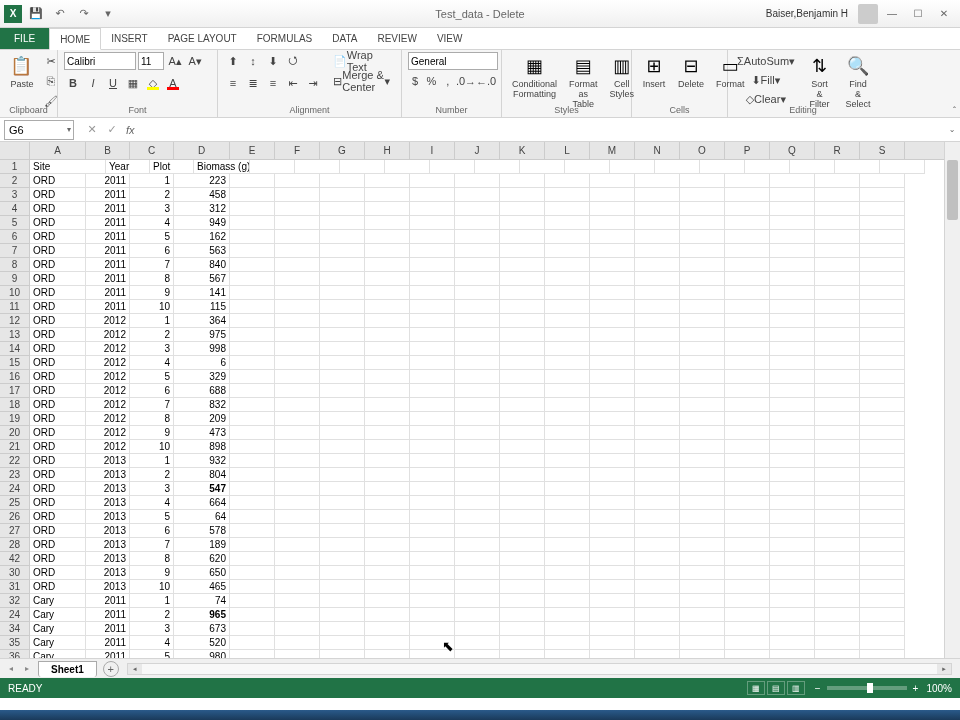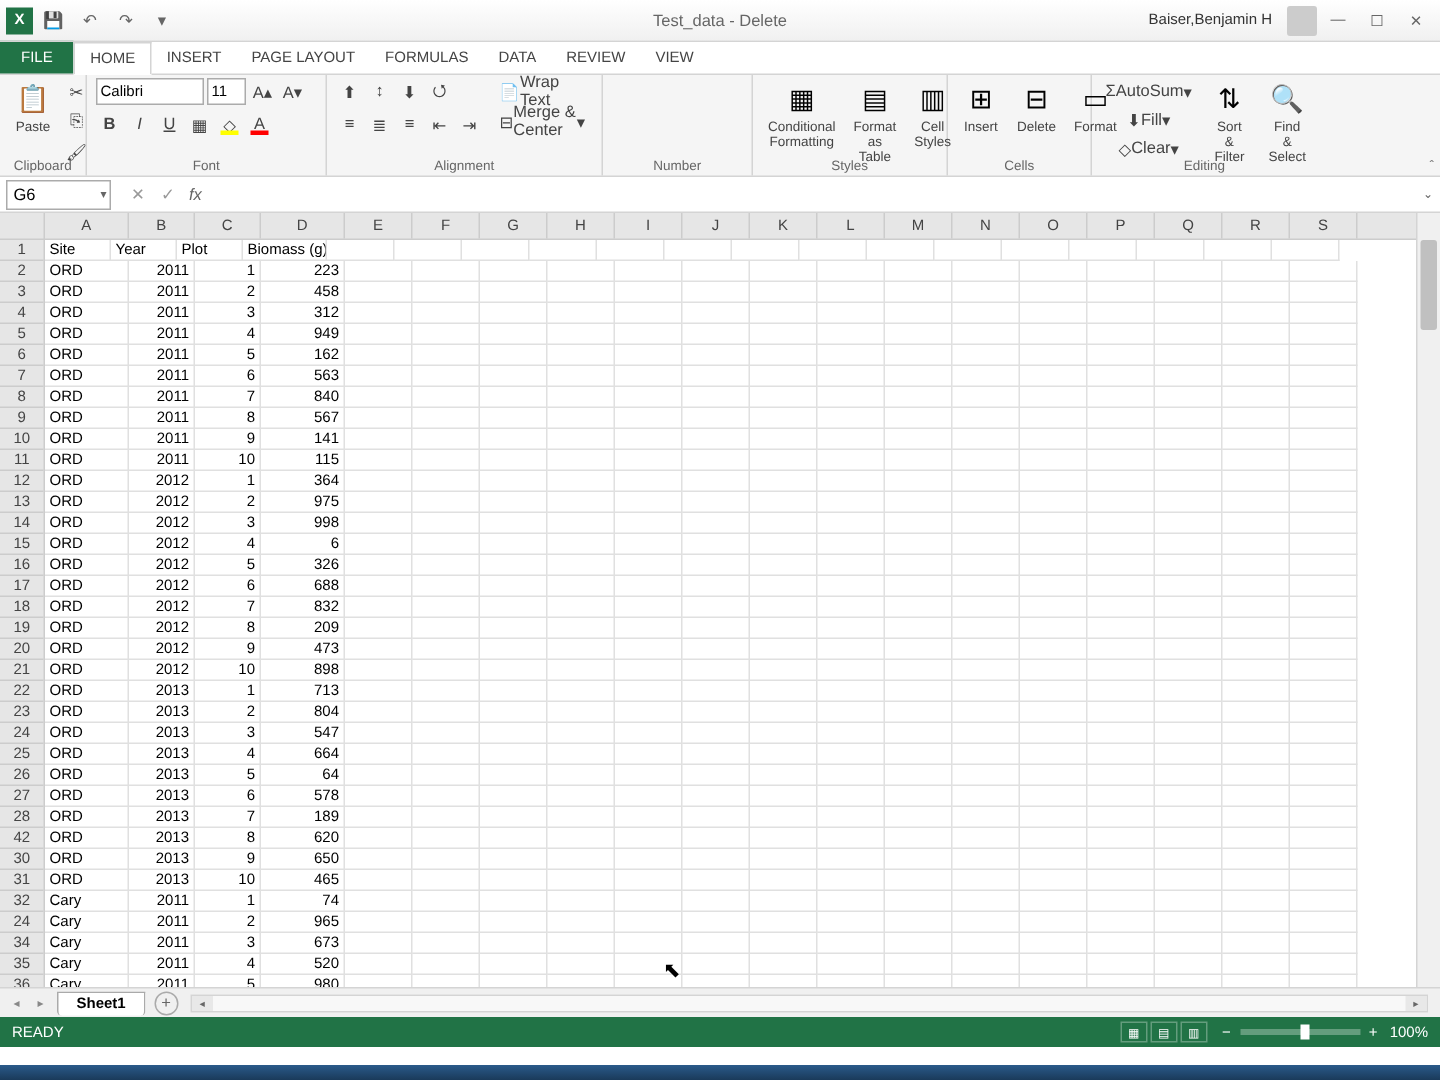--- a/index.html
+++ b/index.html
@@ -181,20 +181,30 @@
       </div>
       <div style="display:flex;flex-direction:column;gap:2px;font-size:9px">
         <div class="sm-btn" style="width:auto;padding:0 4px">📄 <span>Wrap Text</span></div>
         <div class="sm-btn" style="width:auto;padding:0 4px">⊟ <span>Merge &amp; Center</span> ▾</div>
       </div>
     </div>
     <div class="group-label">Alignment</div>
   </div>
 
   <div class="ribbon-group" style="width:100px">
+    <div style="display:flex;flex-direction:column;gap:2px;width:100%">
+      <input class="combo" style="width: 90px;" value="General">
+      <div class="small-row">
+        <div class="sm-btn">$</div>
+        <div class="sm-btn">%</div>
+        <div class="sm-btn">,</div>
+        <div class="sm-btn">.0→</div>
+        <div class="sm-btn">←.0</div>
+      </div>
+    </div>
     <div class="group-label">Number</div>
   </div>
 
   <div class="ribbon-group" style="width:130px">
     <div class="group-content">
       <div class="big-btn">
           <div class="big-btn-icon">▦</div>
           <div class="big-btn-label">Conditional Formatting</div>
         </div>
       <div class="big-btn">
@@ -315,21 +325,21 @@
       <div class="row-h">30</div>
       <div class="row-h">31</div>
       <div class="row-h">32</div>
       <div class="row-h">24</div>
       <div class="row-h">34</div>
       <div class="row-h">35</div>
       <div class="row-h">36</div>
     </div>
   <div class="cells" id="cells">
       <div class="row">
-        <div class="cell" style="width: 44px;">Site</div>
+        <div class="cell" style="width: 76px;">Site</div>
         <div class="cell" style="width: 44px;">Year</div>
         <div class="cell" style="width: 44px;">Plot</div>
         <div class="cell" style="width: 56px;">Biomass (g)</div>
         <div class="cell" style="width: 45px;"></div>
         <div class="cell" style="width: 45px;"></div>
         <div class="cell" style="width: 45px;"></div>
         <div class="cell" style="width: 45px;"></div>
         <div class="cell" style="width: 45px;"></div>
         <div class="cell" style="width: 45px;"></div>
         <div class="cell" style="width: 45px;"></div>
@@ -633,21 +643,21 @@
         <div class="cell" style="width: 45px;"></div>
         <div class="cell" style="width: 45px;"></div>
         <div class="cell" style="width: 45px;"></div>
         <div class="cell" style="width: 45px;"></div>
         <div class="cell" style="width: 45px;"></div>
       </div>
       <div class="row">
         <div class="cell" style="width: 56px;">ORD</div>
         <div class="cell num" style="width: 44px;">2012</div>
         <div class="cell num" style="width: 44px;">5</div>
-        <div class="cell num" style="width: 56px;">326</div>
+        <div class="cell num" style="width: 56px;">329</div>
         <div class="cell" style="width: 45px;"></div>
         <div class="cell" style="width: 45px;"></div>
         <div class="cell" style="width: 45px;"></div>
         <div class="cell" style="width: 45px;"></div>
         <div class="cell" style="width: 45px;"></div>
         <div class="cell" style="width: 45px;"></div>
         <div class="cell" style="width: 45px;"></div>
         <div class="cell" style="width: 45px;"></div>
         <div class="cell" style="width: 45px;"></div>
         <div class="cell" style="width: 45px;"></div>
@@ -759,21 +769,21 @@
         <div class="cell" style="width: 45px;"></div>
         <div class="cell" style="width: 45px;"></div>
         <div class="cell" style="width: 45px;"></div>
         <div class="cell" style="width: 45px;"></div>
         <div class="cell" style="width: 45px;"></div>
       </div>
       <div class="row">
         <div class="cell" style="width: 56px;">ORD</div>
         <div class="cell num" style="width: 44px;">2013</div>
         <div class="cell num" style="width: 44px;">1</div>
-        <div class="cell num" style="width: 56px;">713</div>
+        <div class="cell num" style="width: 56px;">932</div>
         <div class="cell" style="width: 45px;"></div>
         <div class="cell" style="width: 45px;"></div>
         <div class="cell" style="width: 45px;"></div>
         <div class="cell" style="width: 45px;"></div>
         <div class="cell" style="width: 45px;"></div>
         <div class="cell" style="width: 45px;"></div>
         <div class="cell" style="width: 45px;"></div>
         <div class="cell" style="width: 45px;"></div>
         <div class="cell" style="width: 45px;"></div>
         <div class="cell" style="width: 45px;"></div>
@@ -801,21 +811,21 @@
         <div class="cell" style="width: 45px;"></div>
         <div class="cell" style="width: 45px;"></div>
         <div class="cell" style="width: 45px;"></div>
         <div class="cell" style="width: 45px;"></div>
         <div class="cell" style="width: 45px;"></div>
       </div>
       <div class="row">
         <div class="cell" style="width: 56px;">ORD</div>
         <div class="cell num" style="width: 44px;">2013</div>
         <div class="cell num" style="width: 44px;">3</div>
-        <div class="cell num" style="width: 56px;">547</div>
+        <div class="cell num" style="width: 56px; font-weight: bold;">547</div>
         <div class="cell" style="width: 45px;"></div>
         <div class="cell" style="width: 45px;"></div>
         <div class="cell" style="width: 45px;"></div>
         <div class="cell" style="width: 45px;"></div>
         <div class="cell" style="width: 45px;"></div>
         <div class="cell" style="width: 45px;"></div>
         <div class="cell" style="width: 45px;"></div>
         <div class="cell" style="width: 45px;"></div>
         <div class="cell" style="width: 45px;"></div>
         <div class="cell" style="width: 45px;"></div>
@@ -990,21 +1000,21 @@
         <div class="cell" style="width: 45px;"></div>
         <div class="cell" style="width: 45px;"></div>
         <div class="cell" style="width: 45px;"></div>
         <div class="cell" style="width: 45px;"></div>
         <div class="cell" style="width: 45px;"></div>
       </div>
       <div class="row">
         <div class="cell" style="width: 56px;">Cary</div>
         <div class="cell num" style="width: 44px;">2011</div>
         <div class="cell num" style="width: 44px;">2</div>
-        <div class="cell num" style="width: 56px;">965</div>
+        <div class="cell num" style="width: 56px; font-weight: bold;">965</div>
         <div class="cell" style="width: 45px;"></div>
         <div class="cell" style="width: 45px;"></div>
         <div class="cell" style="width: 45px;"></div>
         <div class="cell" style="width: 45px;"></div>
         <div class="cell" style="width: 45px;"></div>
         <div class="cell" style="width: 45px;"></div>
         <div class="cell" style="width: 45px;"></div>
         <div class="cell" style="width: 45px;"></div>
         <div class="cell" style="width: 45px;"></div>
         <div class="cell" style="width: 45px;"></div>

